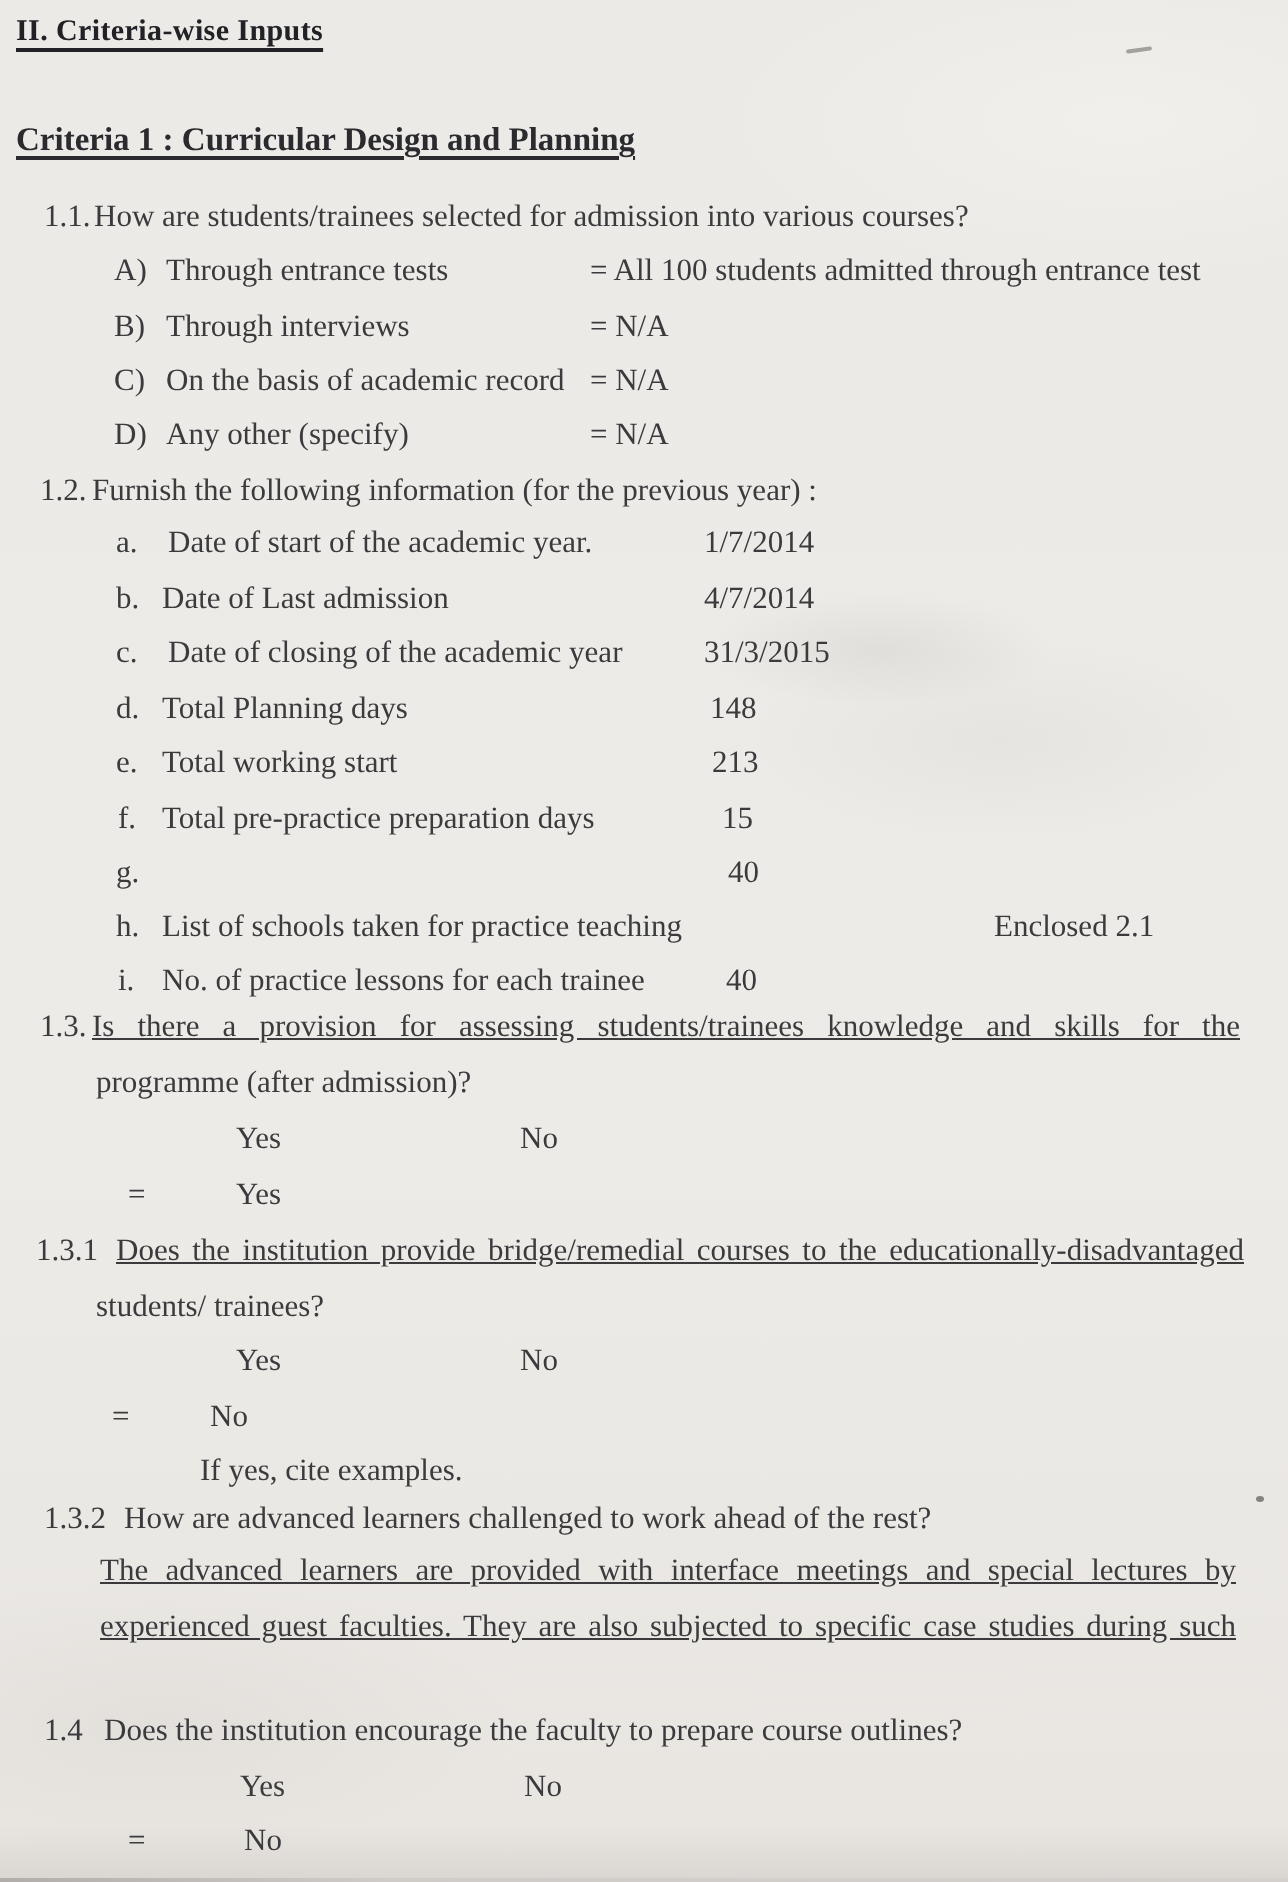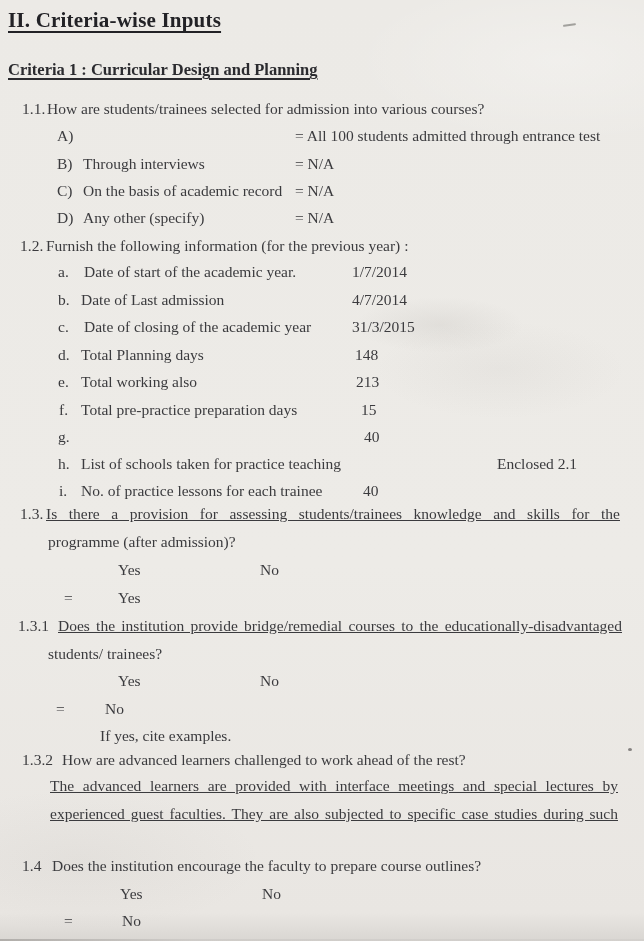--- a/index.html
+++ b/index.html
@@ -15,21 +15,21 @@
       radial-gradient(ellipse 120px 40px at 440px 325px, rgba(120,115,110,0.10), rgba(120,115,110,0) 70%),
       radial-gradient(ellipse 180px 70px at 500px 370px, rgba(130,125,120,0.06), rgba(130,125,120,0) 70%),
       radial-gradient(ellipse 300px 120px at 560px 60px, rgba(255,255,255,0.25), rgba(255,255,255,0) 70%),
       radial-gradient(ellipse 260px 100px at 80px 860px, rgba(140,135,130,0.07), rgba(140,135,130,0) 70%),
       linear-gradient(180deg, #eceae6 0%, #edebe7 60%, #e9e6e2 97%, #d9d6d2 100%),
       #edebe7;
   }
   .row { position:absolute; left:0; width:644px; height:24px; }
   .at { position:absolute; top:0; white-space:pre; }
   .title {
-    font-size:21px; font-weight:bold; color:#222226; letter-spacing:0.2px;
+    font-size:15px; font-weight:bold; color:#222226; letter-spacing:0.2px;
     text-decoration:underline; text-decoration-thickness:2px; text-underline-offset:4px;
   }
   .h2 {
     font-size:16.5px; font-weight:bold; color:#2b2b2f;
     text-decoration:underline; text-decoration-thickness:1.5px; text-underline-offset:3px;
   }
   .jline {
     position:absolute; top:0;
     text-align:justify; text-align-last:justify;text-decoration:underline;
   }
@@ -50,20 +50,21 @@
     <span class="at h2" style="left:8px">Criteria 1 : Curricular Design and Planning</span>
   </div>
 
   <div class="row" style="top:100px">
     <span class="at" style="left:22px">1.1.</span>
     <span class="at" style="left:47px">How are students/trainees selected for admission into various courses?</span>
   </div>
 
   <div class="row" style="top:127px">
     <span class="at" style="left:57px">A)</span>
+    <span class="at" style="left:83px">Through entrance tests</span>
     <span class="at" style="left:295px">= All 100 students admitted through entrance test</span>
   </div>
   <div class="row" style="top:155px">
     <span class="at" style="left:57px">B)</span>
     <span class="at" style="left:83px">Through interviews</span>
     <span class="at" style="left:295px">= N/A</span>
   </div>
   <div class="row" style="top:182px">
     <span class="at" style="left:57px">C)</span>
     <span class="at" style="left:83px">On the basis of academic record</span>
@@ -95,21 +96,21 @@
     <span class="at" style="left:84px">Date of closing of the academic year</span>
     <span class="at" style="left:352px">31/3/2015</span>
   </div>
   <div class="row" style="top:346px">
     <span class="at" style="left:58px">d.</span>
     <span class="at" style="left:81px">Total Planning days</span>
     <span class="at" style="left:355px">148</span>
   </div>
   <div class="row" style="top:373px">
     <span class="at" style="left:58px">e.</span>
-    <span class="at" style="left:81px">Total working also</span>
+    <span class="at" style="left:81px">Total working start</span>
     <span class="at" style="left:356px">213</span>
   </div>
   <div class="row" style="top:401px">
     <span class="at" style="left:59px">f.</span>
     <span class="at" style="left:81px">Total pre-practice preparation days</span>
     <span class="at" style="left:361px">15</span>
   </div>
   <div class="row" style="top:428px">
     <span class="at" style="left:58px">g.</span>
     <span class="at" style="left:364px">40</span>

